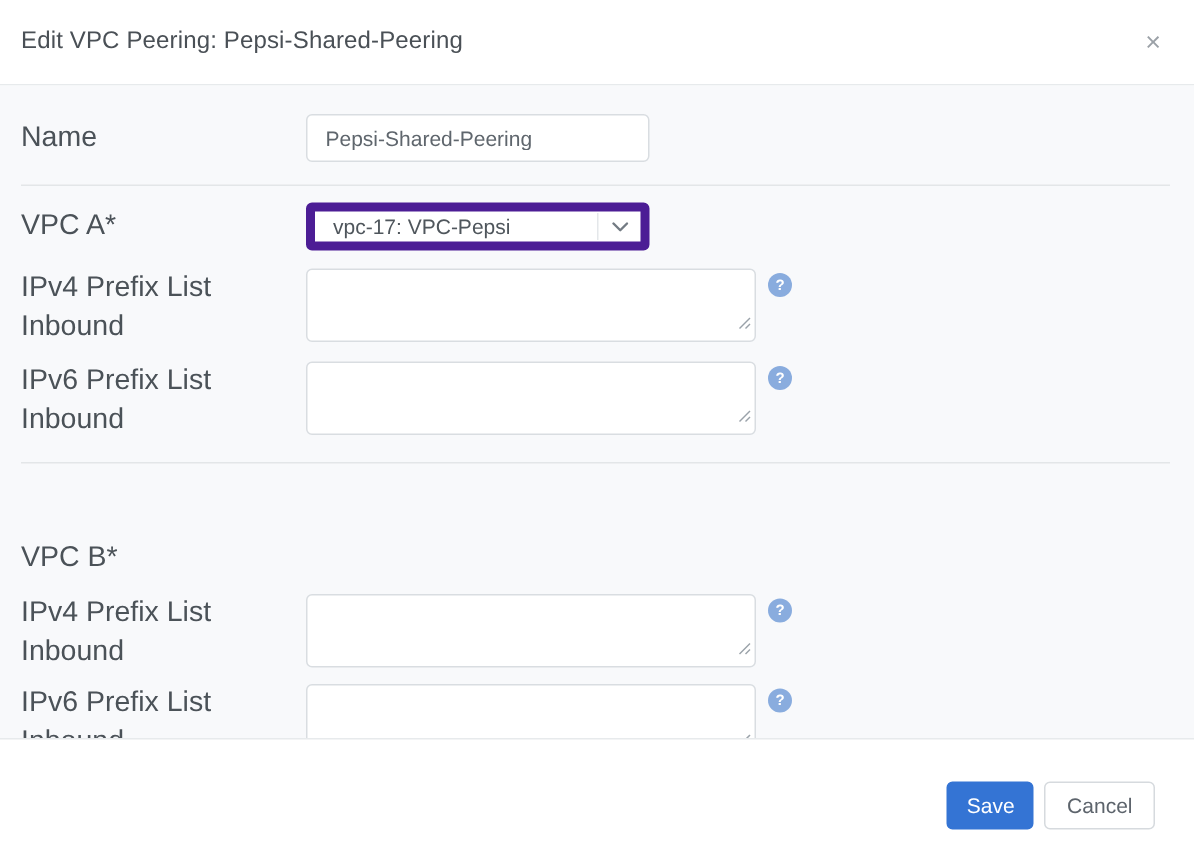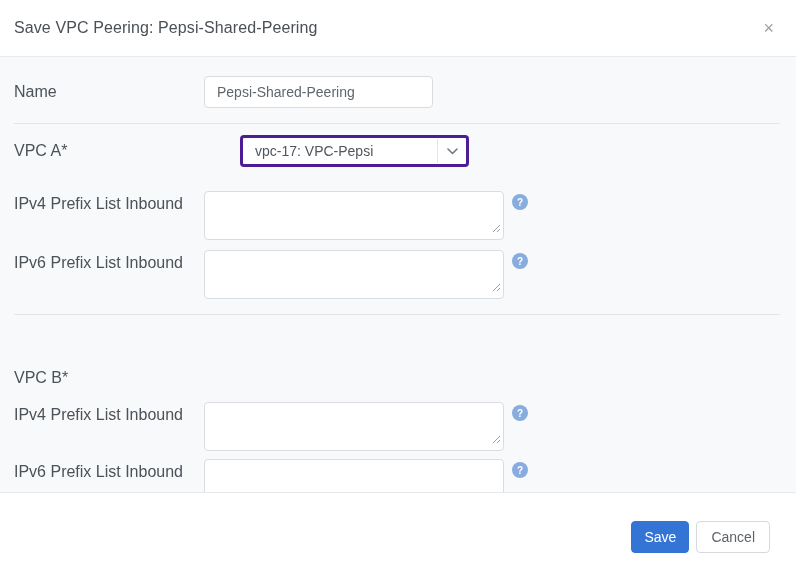--- a/index.html
+++ b/index.html
@@ -38,26 +38,26 @@
   
   .modal-body {
     flex: 1 1 auto;
     background: #f8f9fb;
     padding: 19px 16px 0 14px;
     overflow: hidden;
   }
   .form-row { display: flex; align-items: flex-start; }
   .form-label {
     width: 190px; flex: 0 0 190px;
-    font-size: 16px; color: #4b5258;
+    font-size: 19px; color: #4b5258;
     line-height: 32px;
   }
   .form-row.textarea-row .form-label { line-height: 26px; }
   .row-name      { margin-bottom: 15px; }
-  .row-select-a  { margin-bottom: 24px; gap: 36px; }
+  .row-select-a  { margin-bottom: 12px; }
   .row-ta-a4     { margin-bottom: 10px; }
   .row-ta-a6     { margin-bottom: 15px; }
   .row-select-b  { margin-bottom: 8px; margin-top: 47px; }
   .row-ta-b4     { margin-bottom: 8px; }
   .divider {
     border: none; height: 1px;
     background: #e3e6e8;
   }
   .divider-1 { margin: 0 0 11px 0; }
   .divider-2 { margin: 0 0 18px 0; }
@@ -65,21 +65,21 @@
     width: 229px; height: 32px;
     border: 1px solid #d9dde1; border-radius: 4px;
     background: #ffffff;
     padding: 0 12px;
     font-family: "Liberation Sans", sans-serif;
     font-size: 14px; color: #5f666d;
     outline: none;
   }
   .select-box {
     width: 229px; height: 32px;
-    border: 3px solid #4c1d95; border-radius: 4px;
+    border: 6px solid #4c1d95; border-radius: 4px;
     background: #ffffff;
     display: flex; align-items: stretch;
     cursor: pointer;
   }
   .select-value {
     flex: 1;
     display: flex; align-items: center;
     padding-left: 12px;
     font-size: 14px; color: #4f565c;
     white-space: nowrap; overflow: hidden;
@@ -145,21 +145,21 @@
     color: #ffffff;
     padding: 0 12px;
   }
 </style>
 </head>
 <body>
 
 <div class="modal">
 
   <div class="modal-header">
-    <div class="modal-title">Save VPC Peering: Pepsi-Shared-Peering</div>
+    <div class="modal-title">Edit VPC Peering: Pepsi-Shared-Peering</div>
     <button class="close-btn">×</button>
   </div>
 
   <div class="modal-body">
 
     <div class="form-row row-name">
       <div class="form-label">Name</div>
       <input class="text-input" type="text" value="Pepsi-Shared-Peering" style="">
     </div>
 

